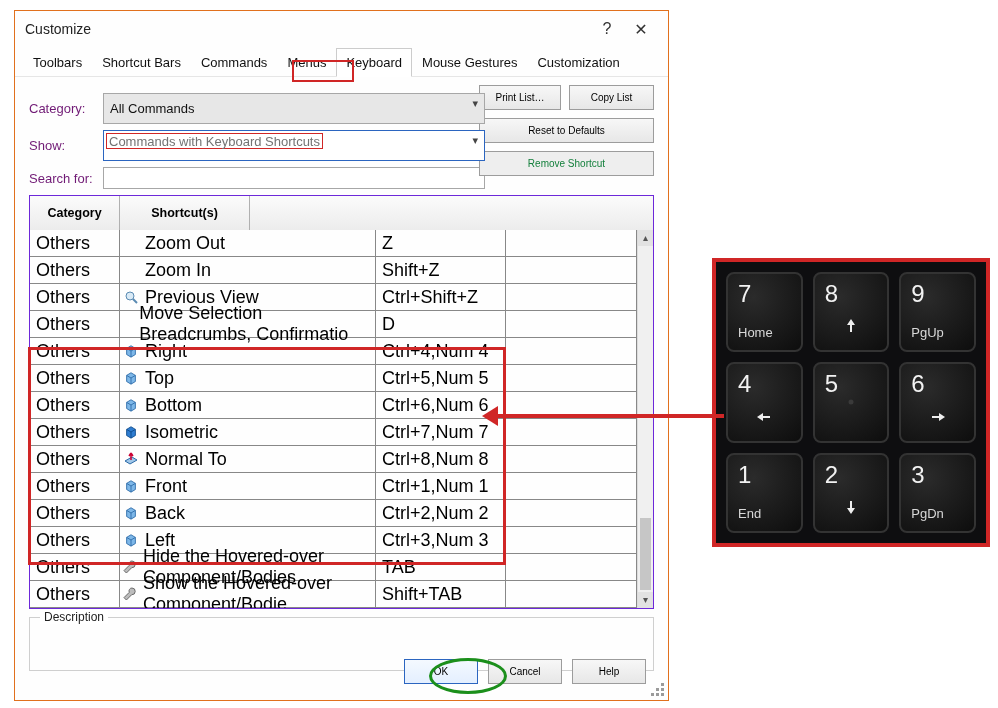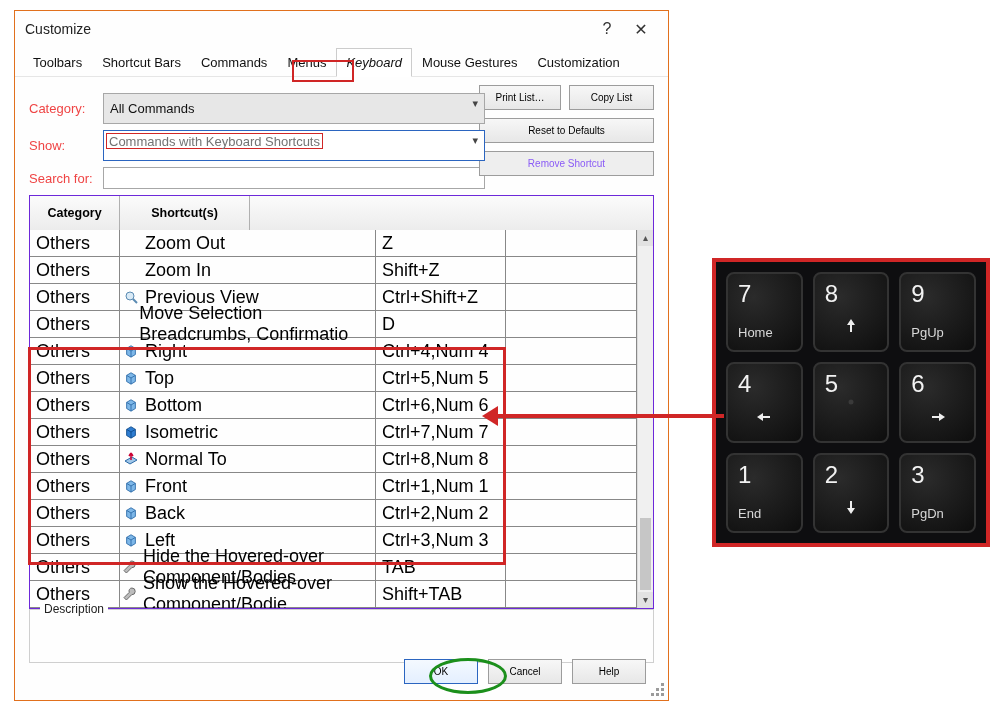--- a/index.html
+++ b/index.html
@@ -13,28 +13,28 @@
     height: 36px; display: flex; align-items: center; padding: 0 10px;
     font-size: 14px; color: #222;
   }
   .titlebar .spacer { flex: 1; }
   .titlebar .ctl { width: 34px; text-align: center; font-size: 16px; color: #333; }
   .tabs {
     display: flex; gap: 0; padding: 0 8px; font-size: 13px; color: #111;
     border-bottom: 1px solid #e6e6e6; align-items: flex-end;
   }
   .tab { padding: 6px 9px 6px 9px; border: 1px solid transparent; border-bottom: none; }
-  .tab.active { border: 1px solid #ccc; border-bottom: 1px solid #fff; background: #fff; position: relative; top: 1px; font-style: italic; }
+  .tab.active { border: 1px solid #ccc; border-bottom: 1px solid #fff; background: #fff; position: relative; top: 1px; }
   .kb-highlight { position: absolute; border: 2px solid #d02626; }
   .kb-tab-box { left: 277px; top: 49px; width: 62px; height: 22px; }
 
   .body { padding: 10px 14px 6px 14px; position: relative; }
 
   .formrow { display: flex; align-items: center; margin: 6px 0; font-size: 13px; }
-  .formrow .lab { width: 74px; color: #ef4444; }
+  .formrow .lab { width: 74px; color: #701a75; }
   .formrow .field { flex: 0 0 382px; }
 
   .combo {
     height: 31px; width: 100%; border: 1px solid #a7a7a7; background: #e7e7e7;
     display: flex; align-items: center; padding: 12px 6px; font-size: 13px; color: #111;
     position: relative;
   }
   .combo .caret { position: absolute; right: 6px; top: 3px; font-size: 11px; color:#444;}
   .combo.white { background:#fff; border:1px solid #2b65c0; }
   .combo.white .text { color:#737373; }
@@ -43,21 +43,21 @@
 
   .btncol { position: absolute; right: 14px; top: 8px; width: 175px; }
   .btnrow { display: flex; gap: 8px; margin-bottom: 8px; }
   .wbtn {
     height: 25px; border: 1px solid #9c9c9c; background: linear-gradient(#f7f7f7,#e7e7e7);
     font-size: 10px; display: inline-flex; align-items: center; justify-content: center;
     padding: 0 10px;
   }
   .wbtn.full { width: 100%; }
   .wbtn.half1 { width: 82px;} .wbtn.half2 { width: 85px;}
-  .wbtn.disabled { color:#8b5cf6; background:#eee; }
+  .wbtn.disabled { color:#15803d; background:#eee; }
 
   .grid-wrap { margin-top: 6px; border: 1px solid #6d28d9; height: 414px; position: relative; }
   .ghead { display: flex; height: 34px; background: linear-gradient(#fbfbfb,#ececec); font-size: 12.5px; font-weight: 600; }
   .ghead div { border-right: 1px solid #b0b0b0; display:flex; align-items:center; justify-content:center; }
   .col-cat { width: 90px; }
   .col-cmd { width: 256px; }
   .col-sc  { width: 130px; }
   .col-ss  { flex: 1; }
   .gvsb { position:absolute; right:0; top:34px; bottom:0; width:16px; background:#f0f0f0; border-left:1px solid #dcdcdc;}
   .gvsb .arr { height:16px; text-align:center; font-size:10px; line-height:16px; color:#555; background:#e2e2e2;}
@@ -67,21 +67,21 @@
   .grow { display:flex; height:27px; font-size:18px; border-bottom:1px solid #888; }
   .grow > div { border-right:1px solid #888; display:flex; align-items:center; padding:0 6px; }
   .grow .col-cmd { padding-left: 2px; gap:5px; }
   .ico { width:18px; height:18px; display:inline-flex; align-items:center; justify-content:center; }
   .cube-blue { width:14px; height:14px; }
   .wrench { width:16px; height:16px; }
   .mag { width:16px; height:16px; }
   .hl-rows { position:absolute; border:3px solid #d02626; left:13px; width:478px; }
   .hl-rows1 { top:336px; height:218px; }
 
-  .desc { height: 54px; border: 1px solid #cfcfcf; position:relative; }
+  .desc { margin-top: 8px; height: 54px; border: 1px solid #cfcfcf; position:relative; }
   .desc .legend { position:absolute; left:10px; top:-8px; background:#fff; padding:0 4px; font-size:12px; color:#222;}
 
   .footer { display:flex; gap:10px; padding: 8px 14px 8px 14px; justify-content:flex-end; align-items:center; position:absolute; bottom:8px; right:8px; left:auto;}
   .okbtn { border:1px solid #2b65c0; background:linear-gradient(#f4f9ff,#e4efff);}
   .ok-circle { position:absolute; border:3px solid #1b8f1b; border-radius:50%/50%; }
   .ok-pos { left:414px; bottom:6px; width:78px; height:36px; }
 
   .resize-grip { position:absolute; right:4px; bottom:4px; width:14px; height:14px; }
   .resize-grip span { position:absolute; width:3px; height:3px; background:#9a9a9a;}
   

